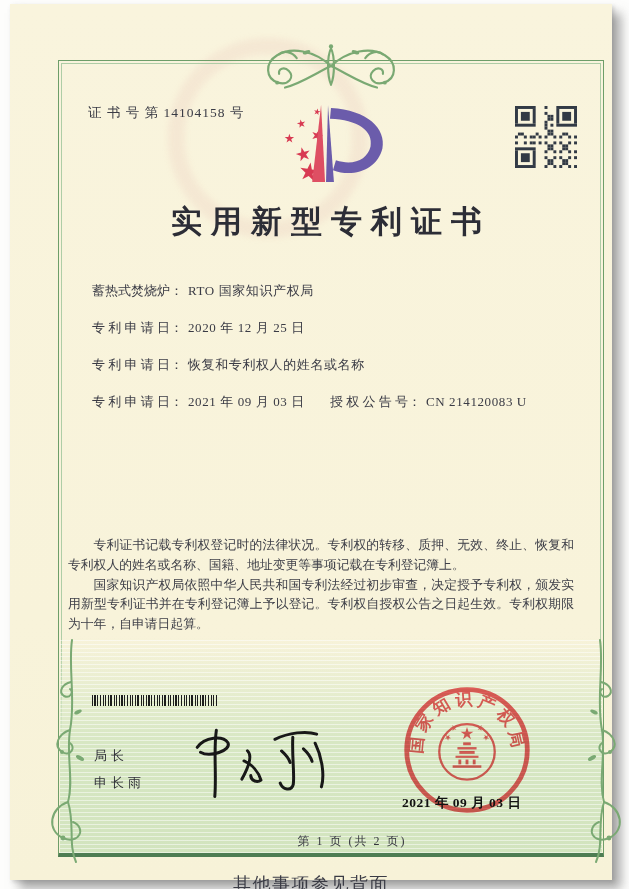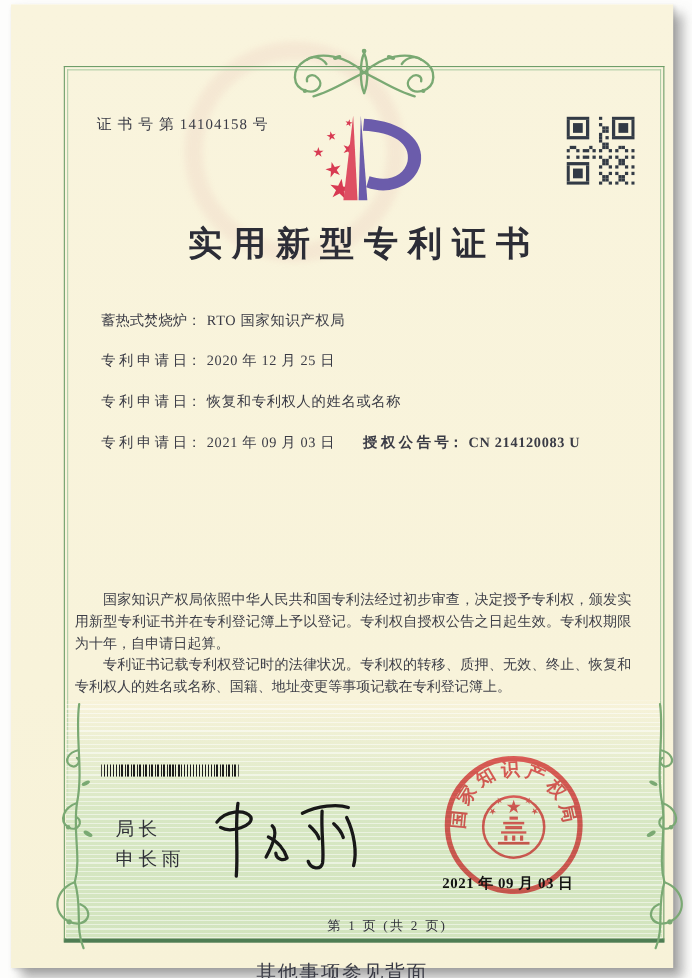--- a/index.html
+++ b/index.html
@@ -32,28 +32,28 @@
   
   .abs{position:absolute;}
   #cert-no{left:78px;top:100px;font-size:13.5px;letter-spacing:1px;color:#3a3b45;text-align:right;}
   #title{left:48px;top:197px;width:546px;text-align:center;font-size:31px;font-weight:600;
          letter-spacing:9px;color:#2c2d36;}
   #fields{left:82px;top:268px;width:500px;color:#3a3b45;font-size:13px;}
   .frow{position:relative;height:37px;line-height:37px;white-space:nowrap;}
   .flabel{display:inline-block;width:78px;text-align:justify;text-align-last:justify;vertical-align:top;}
   .fcolon{display:inline-block;margin-right:5px;}
   .fvalue{letter-spacing:.6px;}
-  .grant2{position:absolute;left:238px;top:0;font-weight:bold;}
+  .grant2{position:absolute;left:238px;top:0;}
   #paragraphs{left:58px;top:532px;width:506px;color:#3f4049;font-size:12.8px;line-height:19.8px;
               text-align:justify;}
   #paragraphs p{margin:0;text-indent:2em;}
   #page-indicator{left:0;top:829px;width:602px;text-align:center;font-size:12px;color:#34353e;letter-spacing:2px;padding-left:41px;}
   #back-note{left:0;top:868px;width:602px;text-align:center;font-size:18px;color:#3a3b45;letter-spacing:1.5px;}
-  #commissioner{left:95px;top:738px;font-family:Liberation Mono, monospace;
-                color:#2e2f36;font-size:17px;letter-spacing:4px;line-height:27px;}
+  #commissioner{left:84px;top:738px;font-family:Liberation Sans, sans-serif;
+                color:#2e2f36;font-size:13px;letter-spacing:4px;line-height:27px;}
   #seal-date{left:392px;top:790px;font-size:13.5px;font-weight:bold;color:#121212;
              letter-spacing:.5px;white-space:nowrap;z-index:6;}
   
   #logo{left:252px;top:95px;width:132px;height:93px;}
   #qr{left:505px;top:102px;width:62px;height:62px;}
   #barcode{left:82px;top:691px;width:125px;height:11px;
            background:repeating-linear-gradient(90deg,#1d1d1d 0 1px,transparent 1px 2.2px,#1d1d1d 2.2px 3.6px,transparent 3.6px 5.4px);
            z-index:3;}
   #signature{left:172px;top:716px;width:160px;height:82px;z-index:4;transform:rotate(-3deg);}
   #seal{left:390px;top:679px;width:134px;height:134px;z-index:5;opacity:.88;mix-blend-mode:multiply;}
@@ -254,22 +254,22 @@
       </div>
       <div class="frow">
         <span class="flabel">专利申请日</span><span class="fcolon">：</span><span class="fvalue">2021 年 09 月 03 日</span>
         <span class="grant2">
           <span class="flabel">授权公告号</span><span class="fcolon">：</span><span class="fvalue">CN 214120083 U</span>
         </span>
       </div>
     </div>
 
     <div id="paragraphs" class="abs">
+      <p>专利证书记载专利权登记时的法律状况。专利权的转移、质押、无效、终止、恢复和专利权人的姓名或名称、国籍、地址变更等事项记载在专利登记簿上。</p>
       <p>国家知识产权局依照中华人民共和国专利法经过初步审查，决定授予专利权，颁发实用新型专利证书并在专利登记簿上予以登记。专利权自授权公告之日起生效。专利权期限为十年，自申请日起算。</p>
-      <p>专利证书记载专利权登记时的法律状况。专利权的转移、质押、无效、终止、恢复和专利权人的姓名或名称、国籍、地址变更等事项记载在专利登记簿上。</p>
     </div>
 
     <div id="barcode" class="abs"></div>
 
     <div id="commissioner" class="abs">
       <div>局长</div>
       <div>申长雨</div>
     </div>
 
     <svg id="signature" class="abs" viewBox="0 0 160 82">

